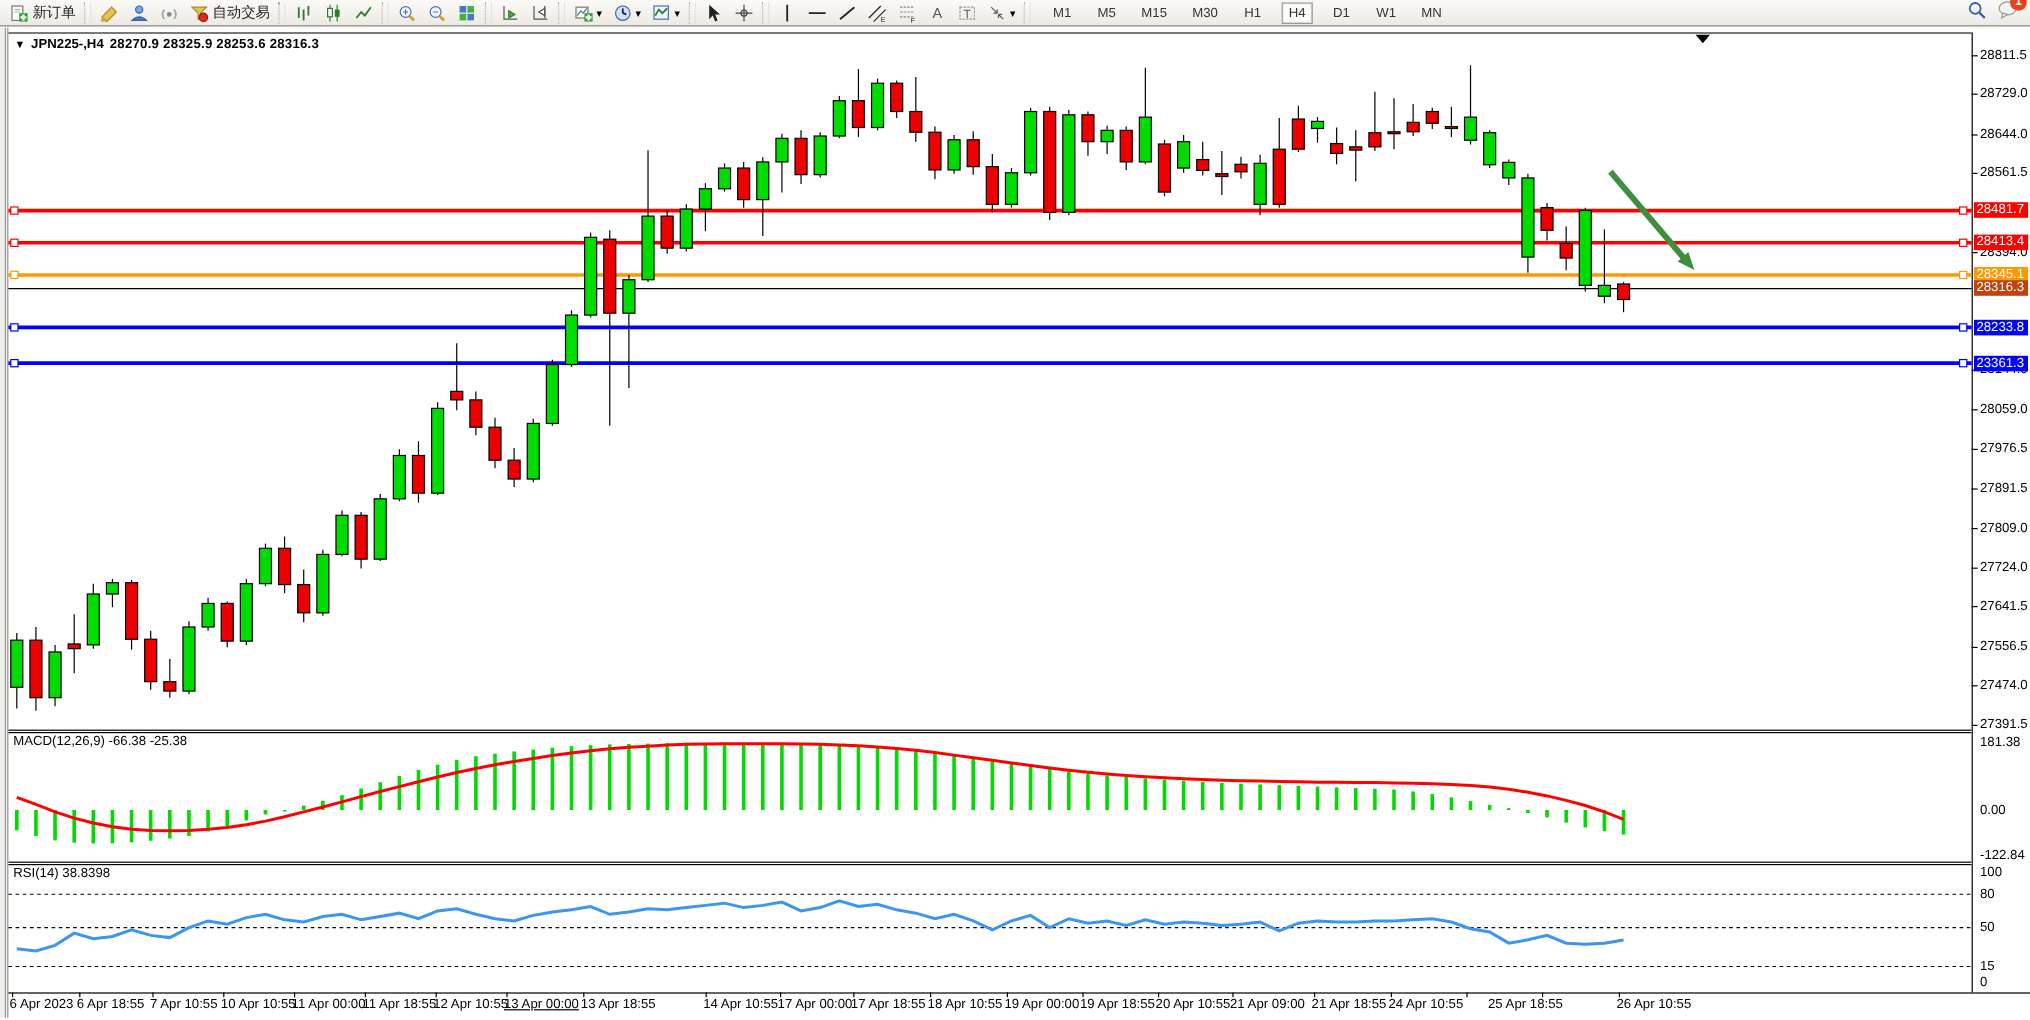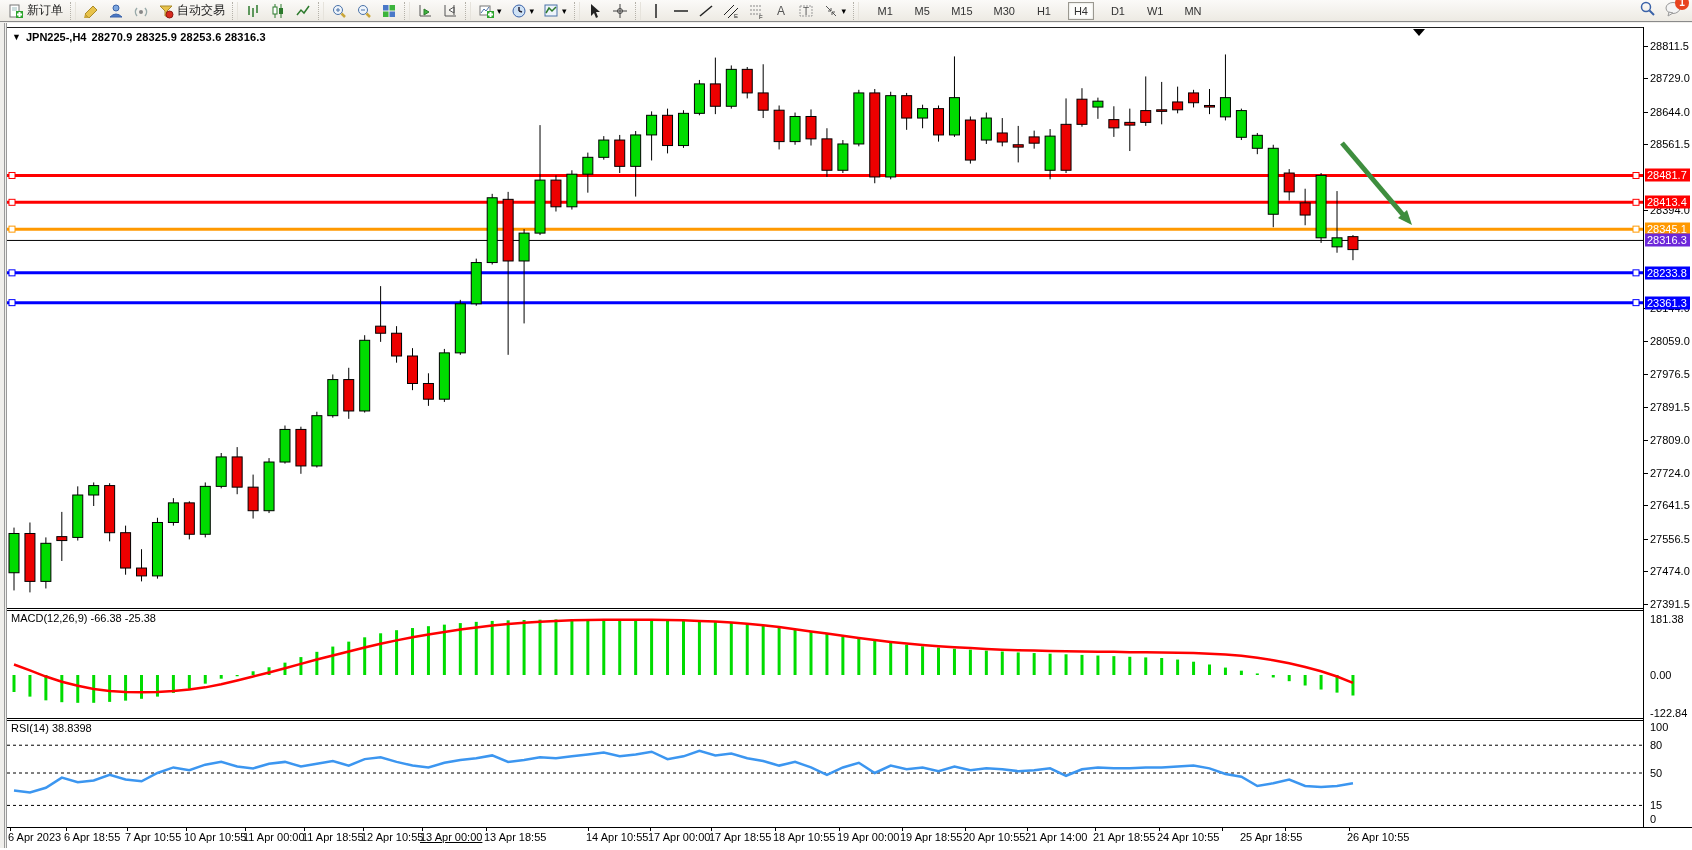--- a/index.html
+++ b/index.html
@@ -668,21 +668,21 @@
     <div class="price-tick-label" style="top: 505.412px; text-align: center;">27641.5</div>
     <div class="price-tick-mark" style="top: 538.788px;"></div>
     <div class="price-tick-label" style="top: 538.788px;">27556.5</div>
     <div class="price-tick-mark" style="top: 571.183px;"></div>
     <div class="price-tick-label" style="top: 571.183px;">27474.0</div>
     <div class="price-tick-mark" style="top: 603.577px;"></div>
     <div class="price-tick-label" style="top: 603.577px;">27391.5</div>
     <div class="level-tag" style="top: 175.499px; background: rgb(255, 0, 0);">28481.7</div>
     <div class="level-tag" style="top: 202.318px; background: rgb(255, 0, 0);">28413.4</div>
     <div class="level-tag" style="top: 229.137px; background: rgb(255, 153, 0);">28345.1</div>
-    <div class="level-tag" style="top: 240.445px; background: #6d28d9;">28316.3</div>
+    <div class="level-tag" style="top: 240.445px; background: #c2410c;">28316.3</div>
     <div class="level-tag" style="top: 272.84px; background: rgb(0, 0, 255);">28233.8</div>
     <div class="level-tag" style="top: 302.643px; background: rgb(0, 0, 255);">23361.3</div>
     <div class="sub-axis-label" style="top: 618.954px;">181.38</div>
     <div class="sub-axis-label" style="top: 675px;">0.00</div>
     <div class="sub-axis-label" style="top: 712.958px;">-122.84</div>
     <div class="sub-axis-label" style="top: 726.7px;">100</div>
     <div class="sub-axis-label" style="top: 745.22px;">80</div>
     <div class="sub-axis-label" style="top: 773px;">50</div>
     <div class="sub-axis-label" style="top: 805.41px;">15</div>
     <div class="sub-axis-label" style="top: 819.3px;">0</div>
@@ -714,21 +714,21 @@
     <div class="time-label" style="left: 709px;">17 Apr 18:55</div>
     <div class="time-tick" style="left: 775px;"></div>
     <div class="time-label" style="left: 773px;">18 Apr 10:55</div>
     <div class="time-tick" style="left: 839px;"></div>
     <div class="time-label" style="left: 837px;">19 Apr 00:00</div>
     <div class="time-tick" style="left: 902px;"></div>
     <div class="time-label" style="left: 900px;">19 Apr 18:55</div>
     <div class="time-tick" style="left: 965px;"></div>
     <div class="time-label" style="left: 963px;">20 Apr 10:55</div>
     <div class="time-tick" style="left: 1027px;"></div>
-    <div class="time-label" style="left: 1025px;">21 Apr 14:00</div>
+    <div class="time-label" style="left: 1025px;">21 Apr 09:00</div>
     <div class="time-tick" style="left: 1095px;"></div>
     <div class="time-label" style="left: 1093px;">21 Apr 18:55</div>
     <div class="time-tick" style="left: 1159px;"></div>
     <div class="time-label" style="left: 1157px;">24 Apr 10:55</div>
     <div class="time-tick" style="left: 1222px;"></div>
     <div class="time-label" style="left: 1275px; margin-top: 20px;">25 Apr 00:00</div>
     <div class="time-tick" style="left: 1285px;"></div>
     <div class="time-label" style="left: 1240px;">25 Apr 18:55</div>
     <div class="time-tick" style="left: 1349px;"></div>
     <div class="time-label" style="left: 1347px;">26 Apr 10:55</div>

